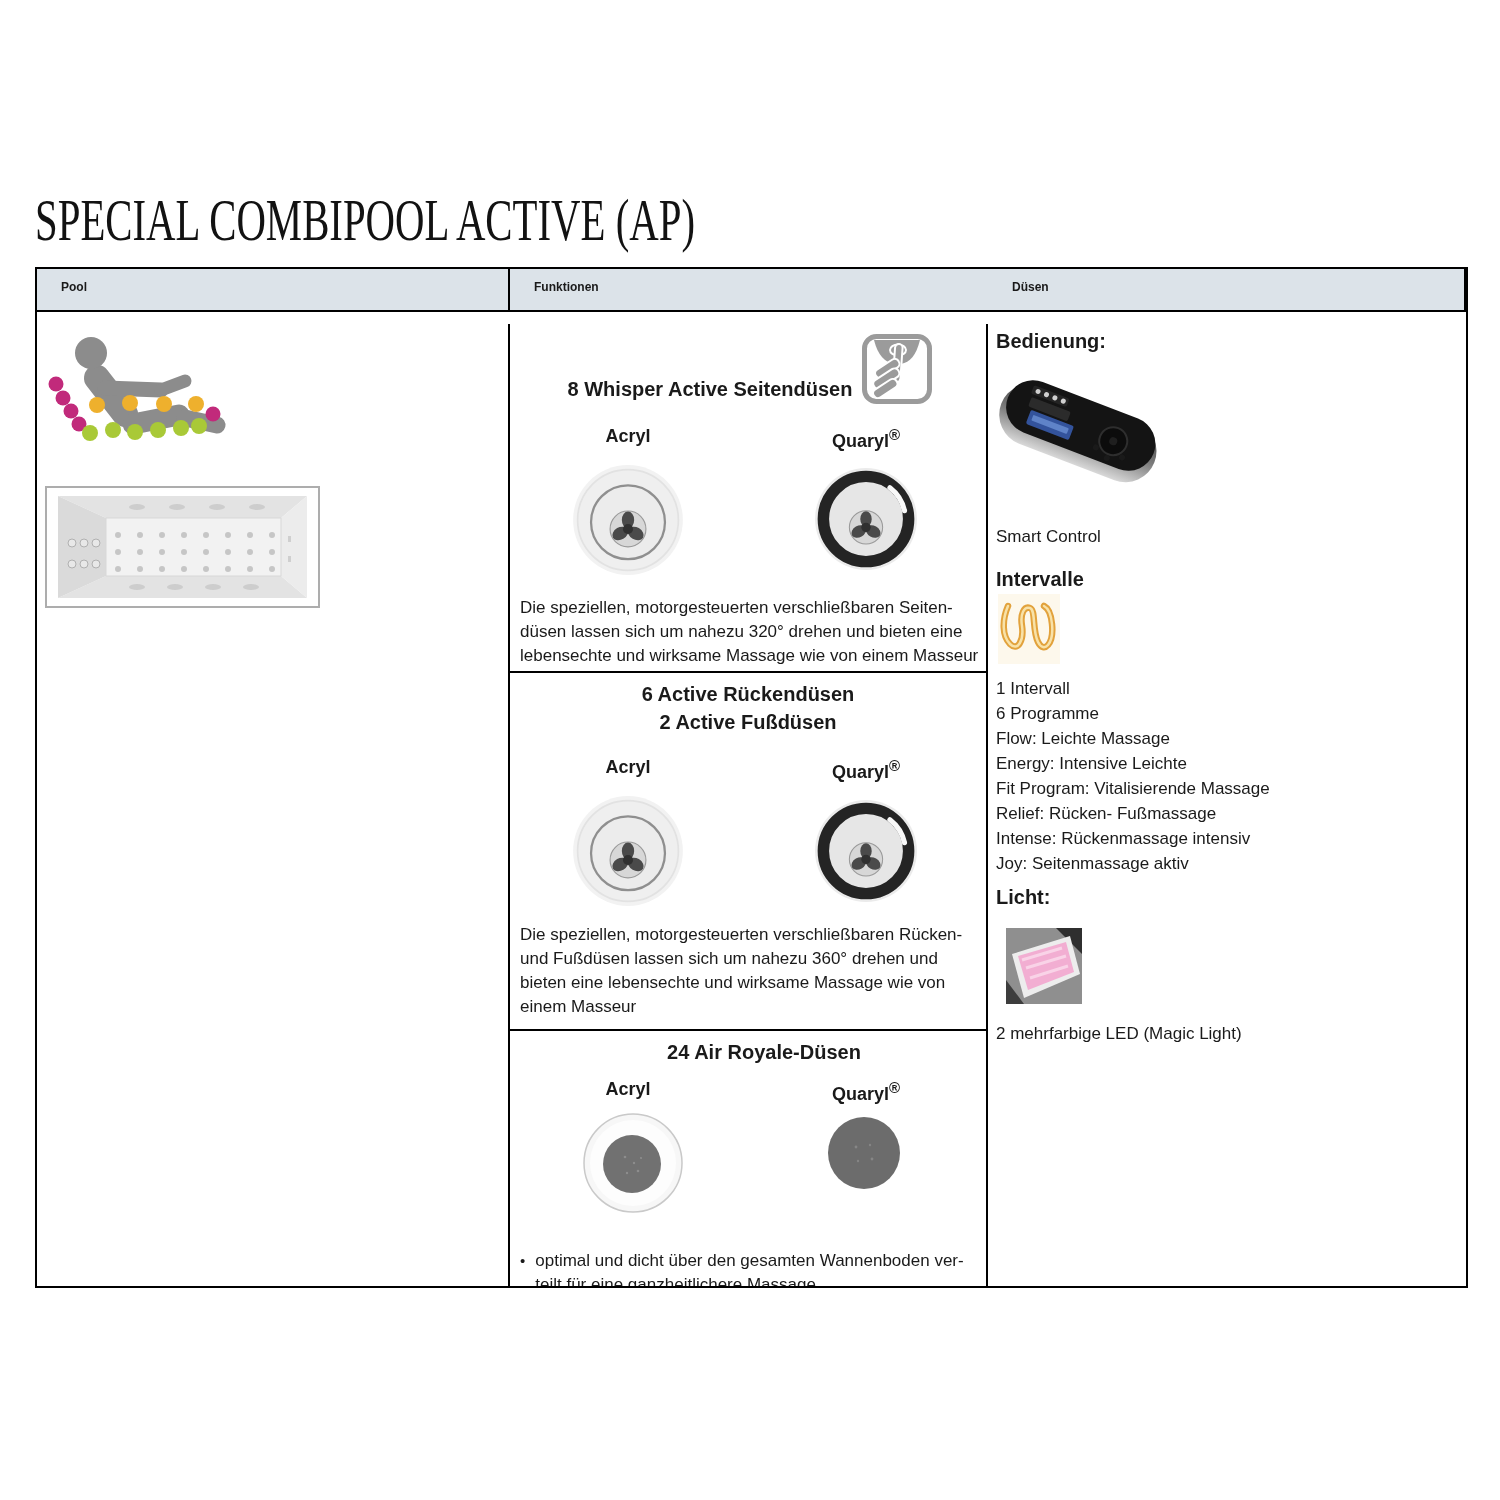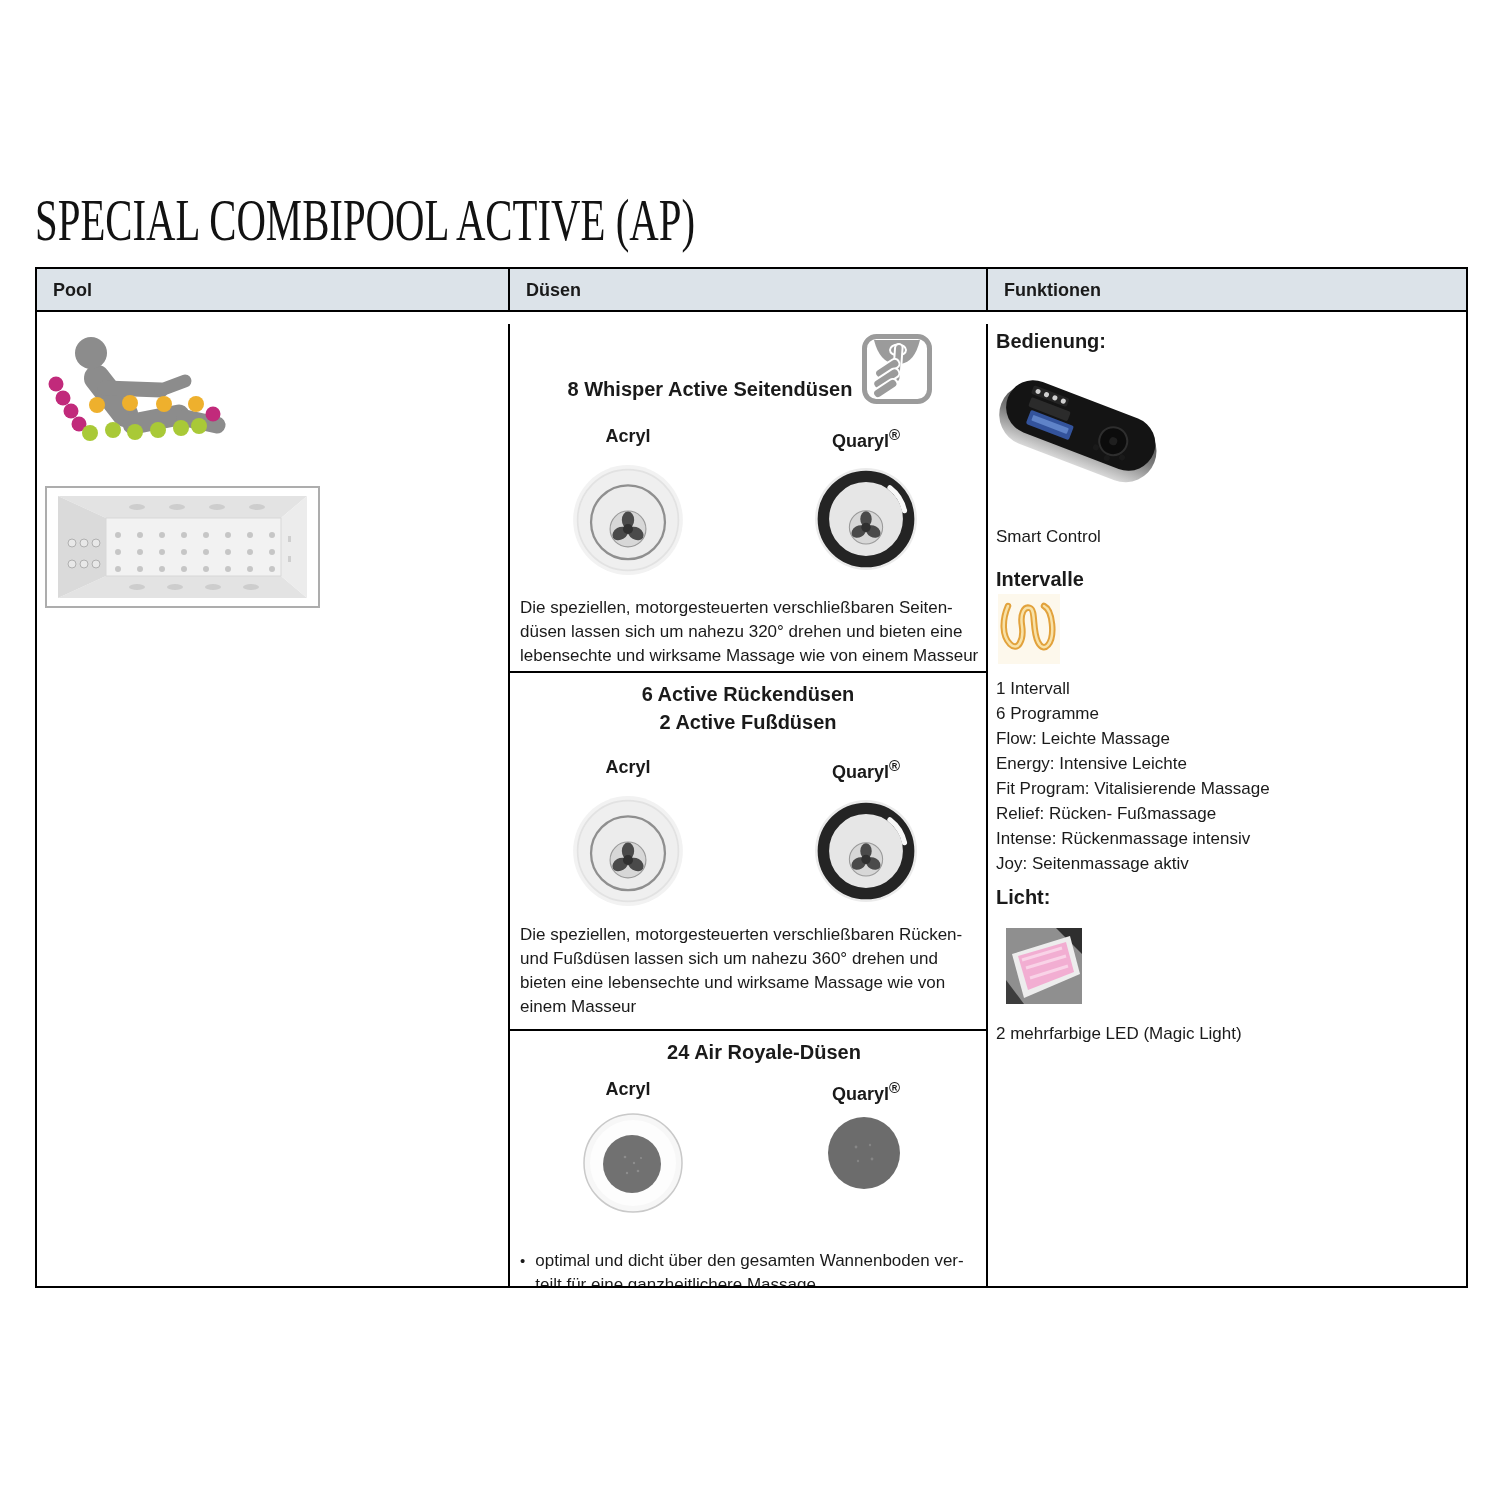--- a/index.html
+++ b/index.html
@@ -4,21 +4,21 @@
 <style>
   html,body{margin:0;padding:0;background:#fff;width:1500px;height:1500px;overflow:hidden;
     font-family:"Liberation Sans",sans-serif;color:#1a1a1a;}
   .page{position:absolute;left:0;top:0;width:1500px;height:1500px;background:#fff;}
   .title{position:absolute;left:35px;top:186px;margin:0;font-family:"Liberation Serif",serif;
     font-weight:400;font-size:60px;color:#121212;white-space:nowrap;
     transform:scaleX(0.68);transform-origin:0 0;letter-spacing:0;}
   .ptable{position:absolute;left:35px;top:267px;width:1433px;height:1021px;box-sizing:border-box;
     border:2px solid #000;display:grid;grid-template-columns:473px 478px auto;grid-template-rows:43px auto;background:#fff;}
   .th{background:#dce3e9;border-bottom:2px solid #000;box-sizing:border-box;
-    font-weight:bold;font-size:18px;padding:11px 0 0 16px;}
+    font-weight:bold;font-size:12px;padding:11px 0 0 24px;}
   .cell{position:relative;box-sizing:border-box;background:#fff;overflow:hidden;margin-top:12px;}
   .b-r{border-right:2px solid #000;}
   
   .desc{font-size:17px;line-height:24px;white-space:pre-line;}
   .sec-title{font-weight:bold;font-size:20px;text-align:center;position:absolute;}
   .mat-label{font-weight:bold;font-size:18px;text-align:center;position:absolute;width:180px;}
   .funk-h{font-weight:bold;font-size:20px;position:absolute;left:8px;}
   .funk-t{font-size:17px;position:absolute;left:8px;line-height:25px;}
   
   .duesen{display:flex;flex-direction:column;}
@@ -81,22 +81,22 @@
         </g>
       </g>
     </defs>
   </svg>
 
   <h1 class="title">SPECIAL COMBIPOOL ACTIVE (AP)</h1>
 
   <div class="ptable">
 
     <div class="th b-r">Pool</div>
+    <div class="th">Funktionen</div>
     <div class="th b-r">Düsen</div>
-    <div class="th">Funktionen</div>
 
     <div class="cell b-r">
       <svg class="abs" style="left:8px;top:10px" width="185" height="112" viewBox="0 0 185 112">
         <g stroke="#8c8c8c" stroke-linecap="round" fill="none">
           <path d="M52,44 L80,80" stroke-width="26"></path>
           <path d="M60,54 L116,56" stroke-width="15"></path>
           <path d="M116,56 L140,47" stroke-width="13"></path>
           <path d="M88,90 L134,81" stroke-width="21"></path>
           <path d="M140,84 L172,91" stroke-width="17"></path>
         </g>

